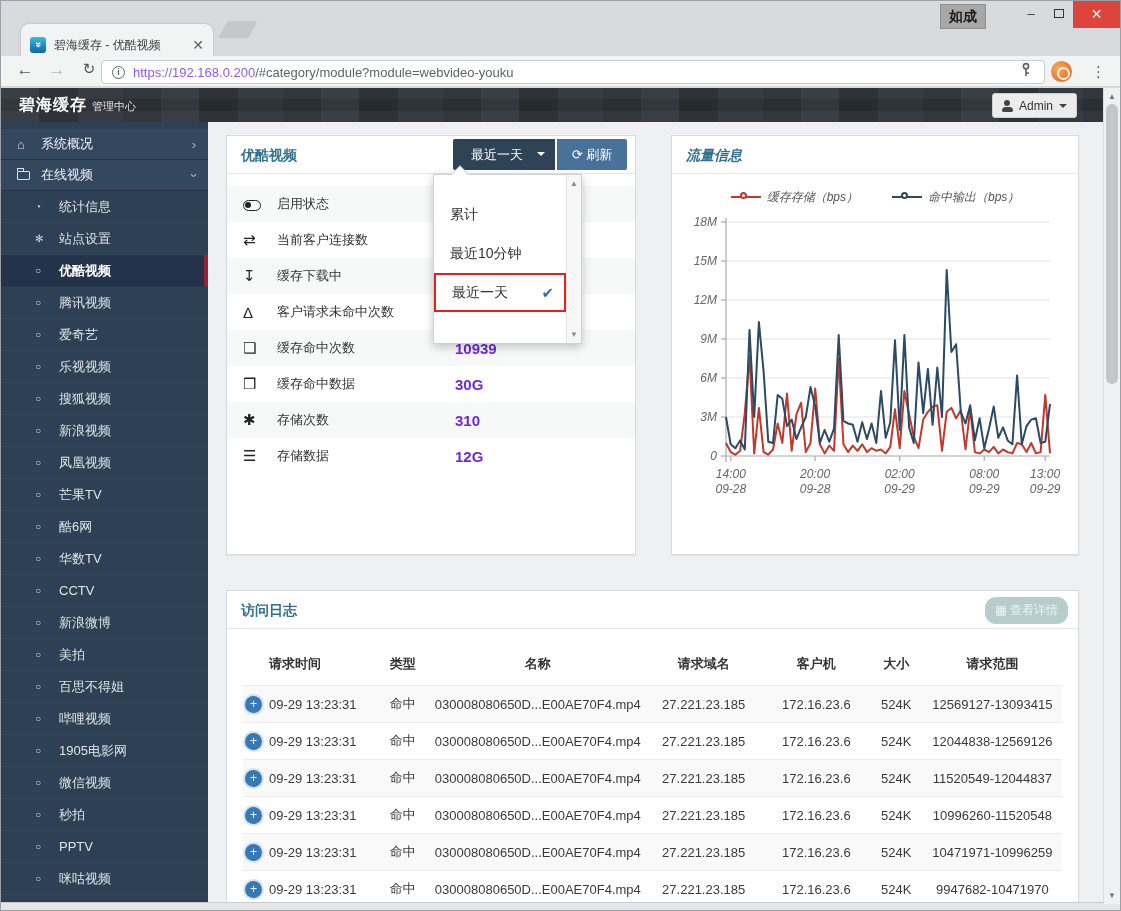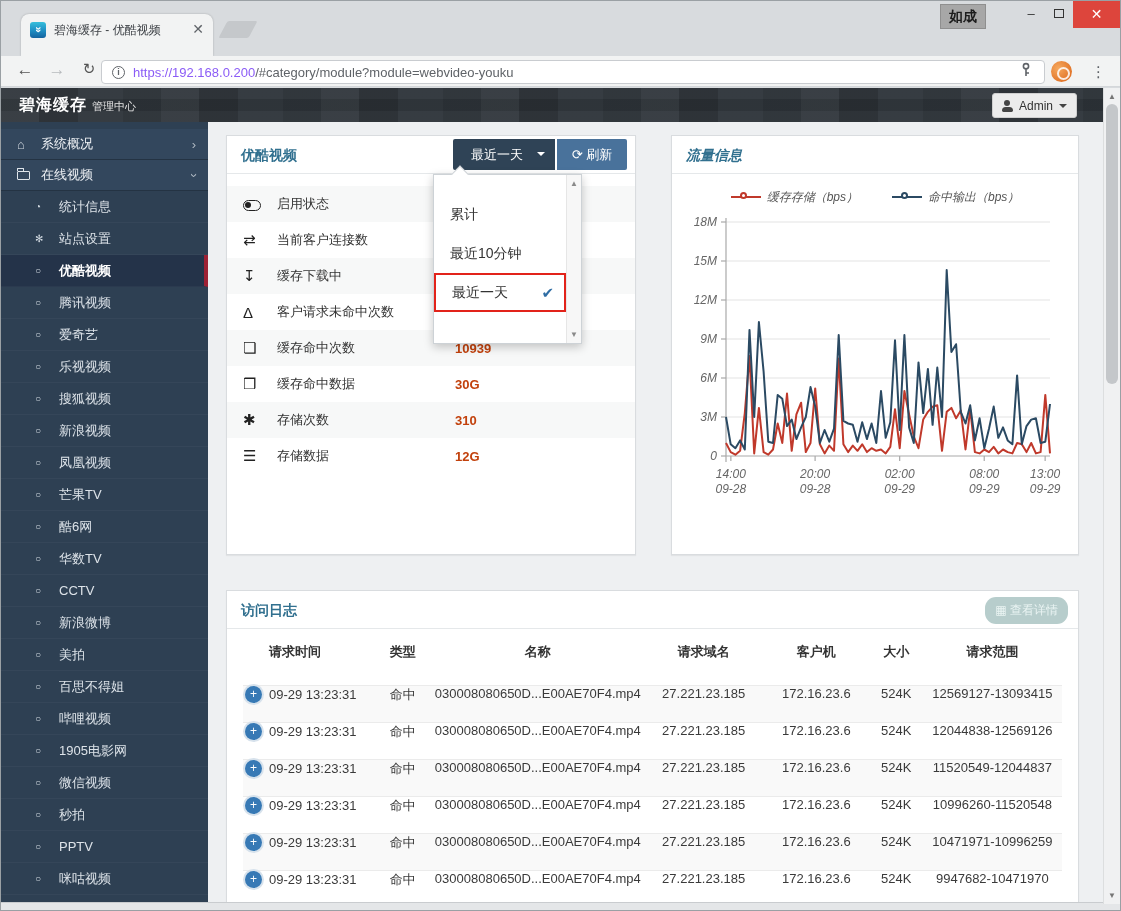--- a/index.html
+++ b/index.html
@@ -2,22 +2,22 @@
 <html><head>
 <meta charset="utf-8">
 <style>
   * { margin:0; padding:0; box-sizing:border-box; }
   body { font-family:"Liberation Sans","DejaVu Sans",sans-serif; background:#888; }
   .window { position:relative; width:1121px; height:911px; background:#d8dbde;
             overflow:hidden; border:1px solid #9aa0a4; }
 
   
   .titlebar { position:absolute; top:0; left:0; right:0; height:55px; background:#d8dbde; }
-  .tab { position:absolute; left:20px; top:13px; width:192px; height:42px; background:#f2f3f3;
-         border-radius:8px 8px 0 0; display:flex; padding:8px 9px; gap:8px;
+  .tab { position:absolute; left:20px; top:23px; width:192px; height:42px; background:#f2f3f3;
+         border-radius:8px 8px 0 0; display:flex; align-items:center; padding:8px 9px; gap:8px;
          box-shadow:0 0 2px rgba(0,0,0,.25); }
   .favicon { width:16px; height:16px; border-radius:3px; flex:0 0 16px;
              background:linear-gradient(180deg,#36bedb 0%,#2196c9 45%,#14639f 100%);
              color:#fff; font-weight:bold; font-size:11px; line-height:15px; text-align:center; }
   .favicon span{ display:inline-block; transform:rotate(90deg); }
   .tab-title { font-size:12px; color:#3b3f44; white-space:nowrap; overflow:hidden;
                text-overflow:ellipsis; flex:1; }
   .tab-close { color:#5f6368; font-size:14px; line-height:14px; cursor:pointer; }
   .newtab { position:absolute; left:222px; top:20px; width:30px; height:17px; background:#c5c8cb;
             border-radius:2px; transform:skewX(-28deg); }
@@ -109,21 +109,21 @@
                 text-align:left; padding-left:18px; font-family:inherit; }
   .btn-period .caret { position:absolute; right:10px; top:13px; border-top-color:#fff; }
   .btn-refresh { width:70px; height:31px; background:#49729b; color:#fff; font-size:13px;
                  border:none; border-radius:0 2px 2px 0; margin-left:2px; cursor:pointer; font-family:inherit; }
 
   .stat-rows { padding-top:12px; }
   .stat-row { height:36px; display:flex; align-items:center; padding:0 16px; }
   .stat-row:nth-child(odd) { background:#f7f8f8; }
   .stat-ico { width:34px; flex:0 0 34px; font-size:15px; color:#222; }
   .stat-label { width:178px; flex:0 0 178px; font-size:13px; color:#333; }
-  .stat-value { font-size:13px; font-weight:bold; color:#c2410c; }
+  .stat-value { font-size:15px; font-weight:bold; color:#6d28d9; }
   .gi-toggle { display:inline-block; position:relative; width:18px; height:11px;
                border:1.5px solid #222; border-radius:6px; vertical-align:middle; }
   .gi-toggle::before { content:""; position:absolute; left:1px; top:1px; width:6px; height:6px;
                border-radius:50%; background:#222; }
 
   
   .dropdown-menu { position:absolute; left:225px; top:52px; width:149px; height:170px; background:#fff;
                    border:1px solid #cdd2d6; box-shadow:0 3px 9px rgba(0,0,0,.22); z-index:60; }
   .dd-notch { position:absolute; top:-7px; left:20px; width:12px; height:12px; background:#fff;
               border-left:1px solid #cdd2d6; border-top:1px solid #cdd2d6; transform:rotate(45deg); }
@@ -142,21 +142,21 @@
   .lg-item { display:flex; align-items:center; gap:6px; font-size:12px; color:#555; cursor:pointer; }
   .lg-mk { position:relative; width:30px; height:12px; }
   .lg-mk i { position:absolute; top:5px; left:0; right:0; height:2px; }
   .lg-mk b { position:absolute; left:9px; top:1px; width:7px; height:7px; border-radius:50%;
              background:#fff; border:2px solid #000; }
 
   
   .log-btn { position:absolute; right:10px; top:6px; height:27px; background:#b7cdcc; color:#eaf4f3;
              border:none; border-radius:11px; font-size:12px; padding:0 10px; cursor:pointer; font-family:inherit; }
   .log-table { margin:14px 16px 0 16px; }
-  .lt-row { display:flex; align-items:flex-start; height:37px; font-size:13px; color:#3a3a3a; }
+  .lt-row { display:flex; align-items:center; height:37px; font-size:13px; color:#3a3a3a; }
   .lt-head { font-weight:bold; color:#333; height:42px; }
   .lt-body .lt-row { border-top:1px solid #ebebeb; }
   .lt-body .lt-row:nth-child(odd) { background:#f9f9f9; }
   .c1 { flex:0 0 16%; display:flex; align-items:center; gap:7px; padding-left:2px; }
   .c2 { flex:0 0 7%; text-align:center; }
   .c3 { flex:0 0 26%; text-align:center; }
   .c4 { flex:0 0 14.5%; text-align:center; }
   .c5 { flex:0 0 13%; text-align:center; }
   .c6 { flex:0 0 6.5%; text-align:center; }
   .c7 { flex:1; text-align:center; }

